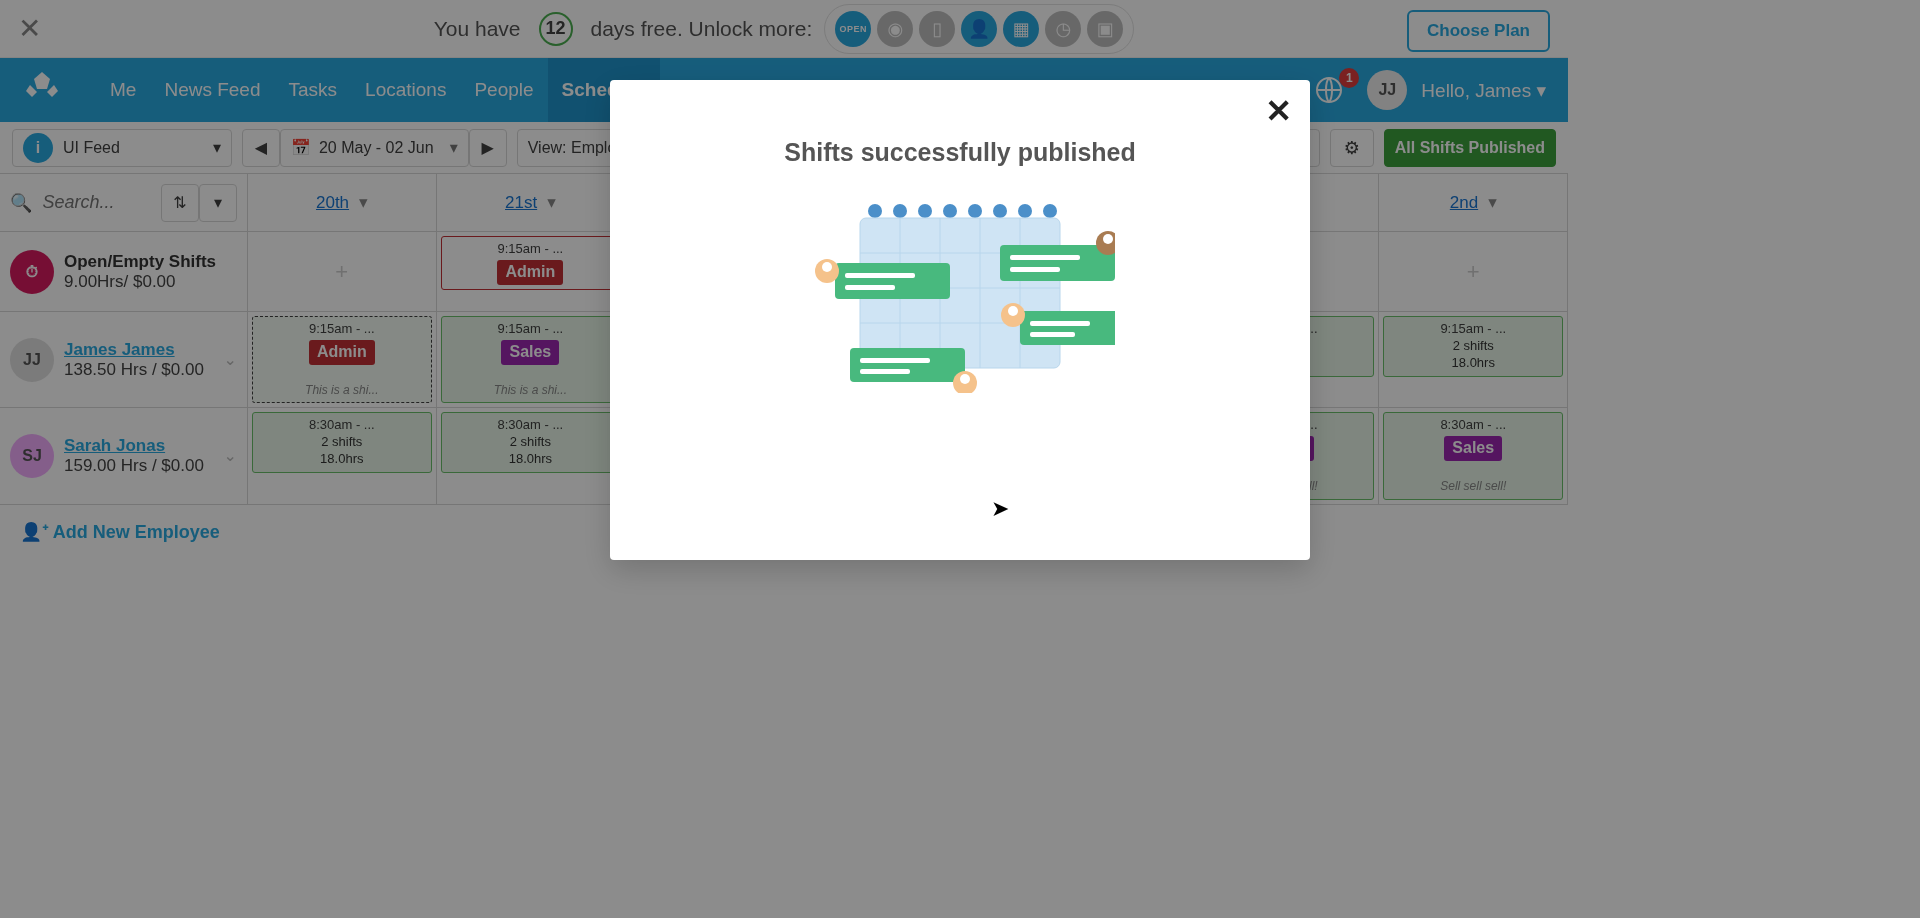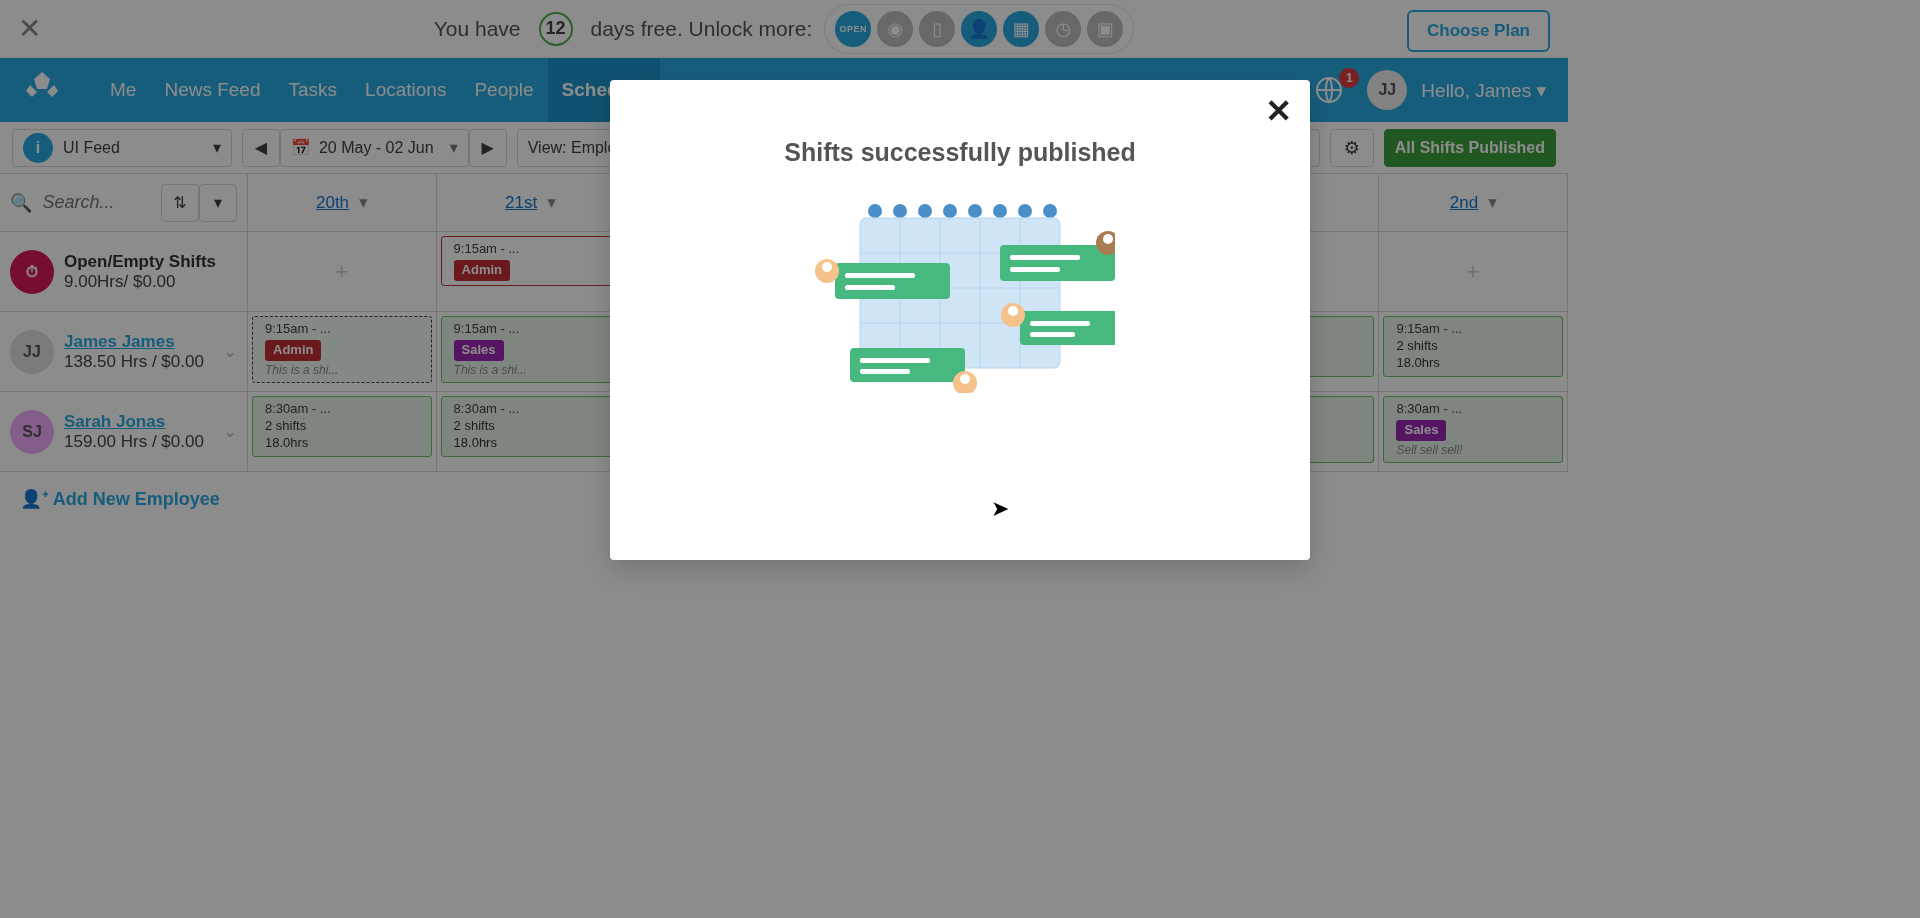--- a/index.html
+++ b/index.html
@@ -64,29 +64,29 @@
   .sch-row{display:flex;min-height:80px;border-bottom:1px solid var(--border);}
   .row-label{width:248px;display:flex;align-items:center;gap:10px;padding:8px 10px;border-right:1px solid var(--border);}
   .row-label .rowcircle{width:44px;height:44px;border-radius:50%;display:flex;align-items:center;justify-content:center;font-weight:700;color:#fff;}
   .row-label .name{color:var(--blue);font-weight:600;font-size:17px;text-decoration:underline;cursor:pointer;}
   .row-label .sub{font-size:17px;color:#444;margin-top:0;}
   .row-label .expand{margin-left:auto;color:#bbb;font-size:16px;}
   .slot{flex:1;border-right:1px solid var(--border);padding:4px;display:flex;flex-direction:column;gap:2px;align-items:stretch;justify-content:flex-start;}
   .slot.empty{align-items:center;justify-content:center;}
   .plus{color:#ccc;font-size:22px;cursor:pointer;}
 
-  .shift{border-radius:3px;font-size:13px;line-height:1.3;padding:4px 12px;border:1px solid;overflow:hidden;}
+  .shift{border-radius:3px;font-size:13px;line-height:1.3;padding:4px 12px;border:1px solid;overflow:hidden;text-align:center;}
   .shift.red{border-color:var(--red);background:#fff;}
   .shift.red .tag{background:var(--red);}
   .shift.green{border-color:#6BBF6B;background:#E7F5E7;}
   .shift.green .tag{background:var(--purple);}
   .shift.dashed{border-style:dashed;background:#F2FAF2;}
   .shift.dashed .tag{background:var(--red);}
-  .tag{display:inline-block;color:#fff;font-size:13px;font-weight:600;border-radius:3px;padding:2px 8px;margin-top:2px;}
-  .shift .note{font-style:italic;color:#888;font-size:12px;margin-top:2px;}
+  .tag{display:inline-block;color:#fff;font-size:16px;font-weight:600;border-radius:3px;padding:2px 8px;margin-top:2px;}
+  .shift .note{font-style:italic;color:#888;font-size:12px;margin-top:18px;}
   .shift .hrs,.shift .count{color:#333;}
 
   .addemp{width:248px;padding:14px 20px;color:var(--blue);font-weight:700;font-size:18px;cursor:pointer;}
 
   
   .overlay{position:fixed;inset:0;background:var(--overlay);display:flex;align-items:flex-start;justify-content:center;padding-top:80px;}
   .modal{width:700px;background:#fff;border-radius:4px;box-shadow:0 10px 30px var(--shadow);position:relative;padding:48px 40px 40px;text-align:center;min-height:480px;}
   .modal-close{position:absolute;top:12px;right:18px;font-size:32px;font-weight:700;cursor:pointer;color:#222;}
   .modal h2{font-size:25px;font-weight:700;color:#555;margin:10px 0 16px;}
   .modal p{font-size:17px;color:#666;line-height:1.6;margin:0 40px;}

